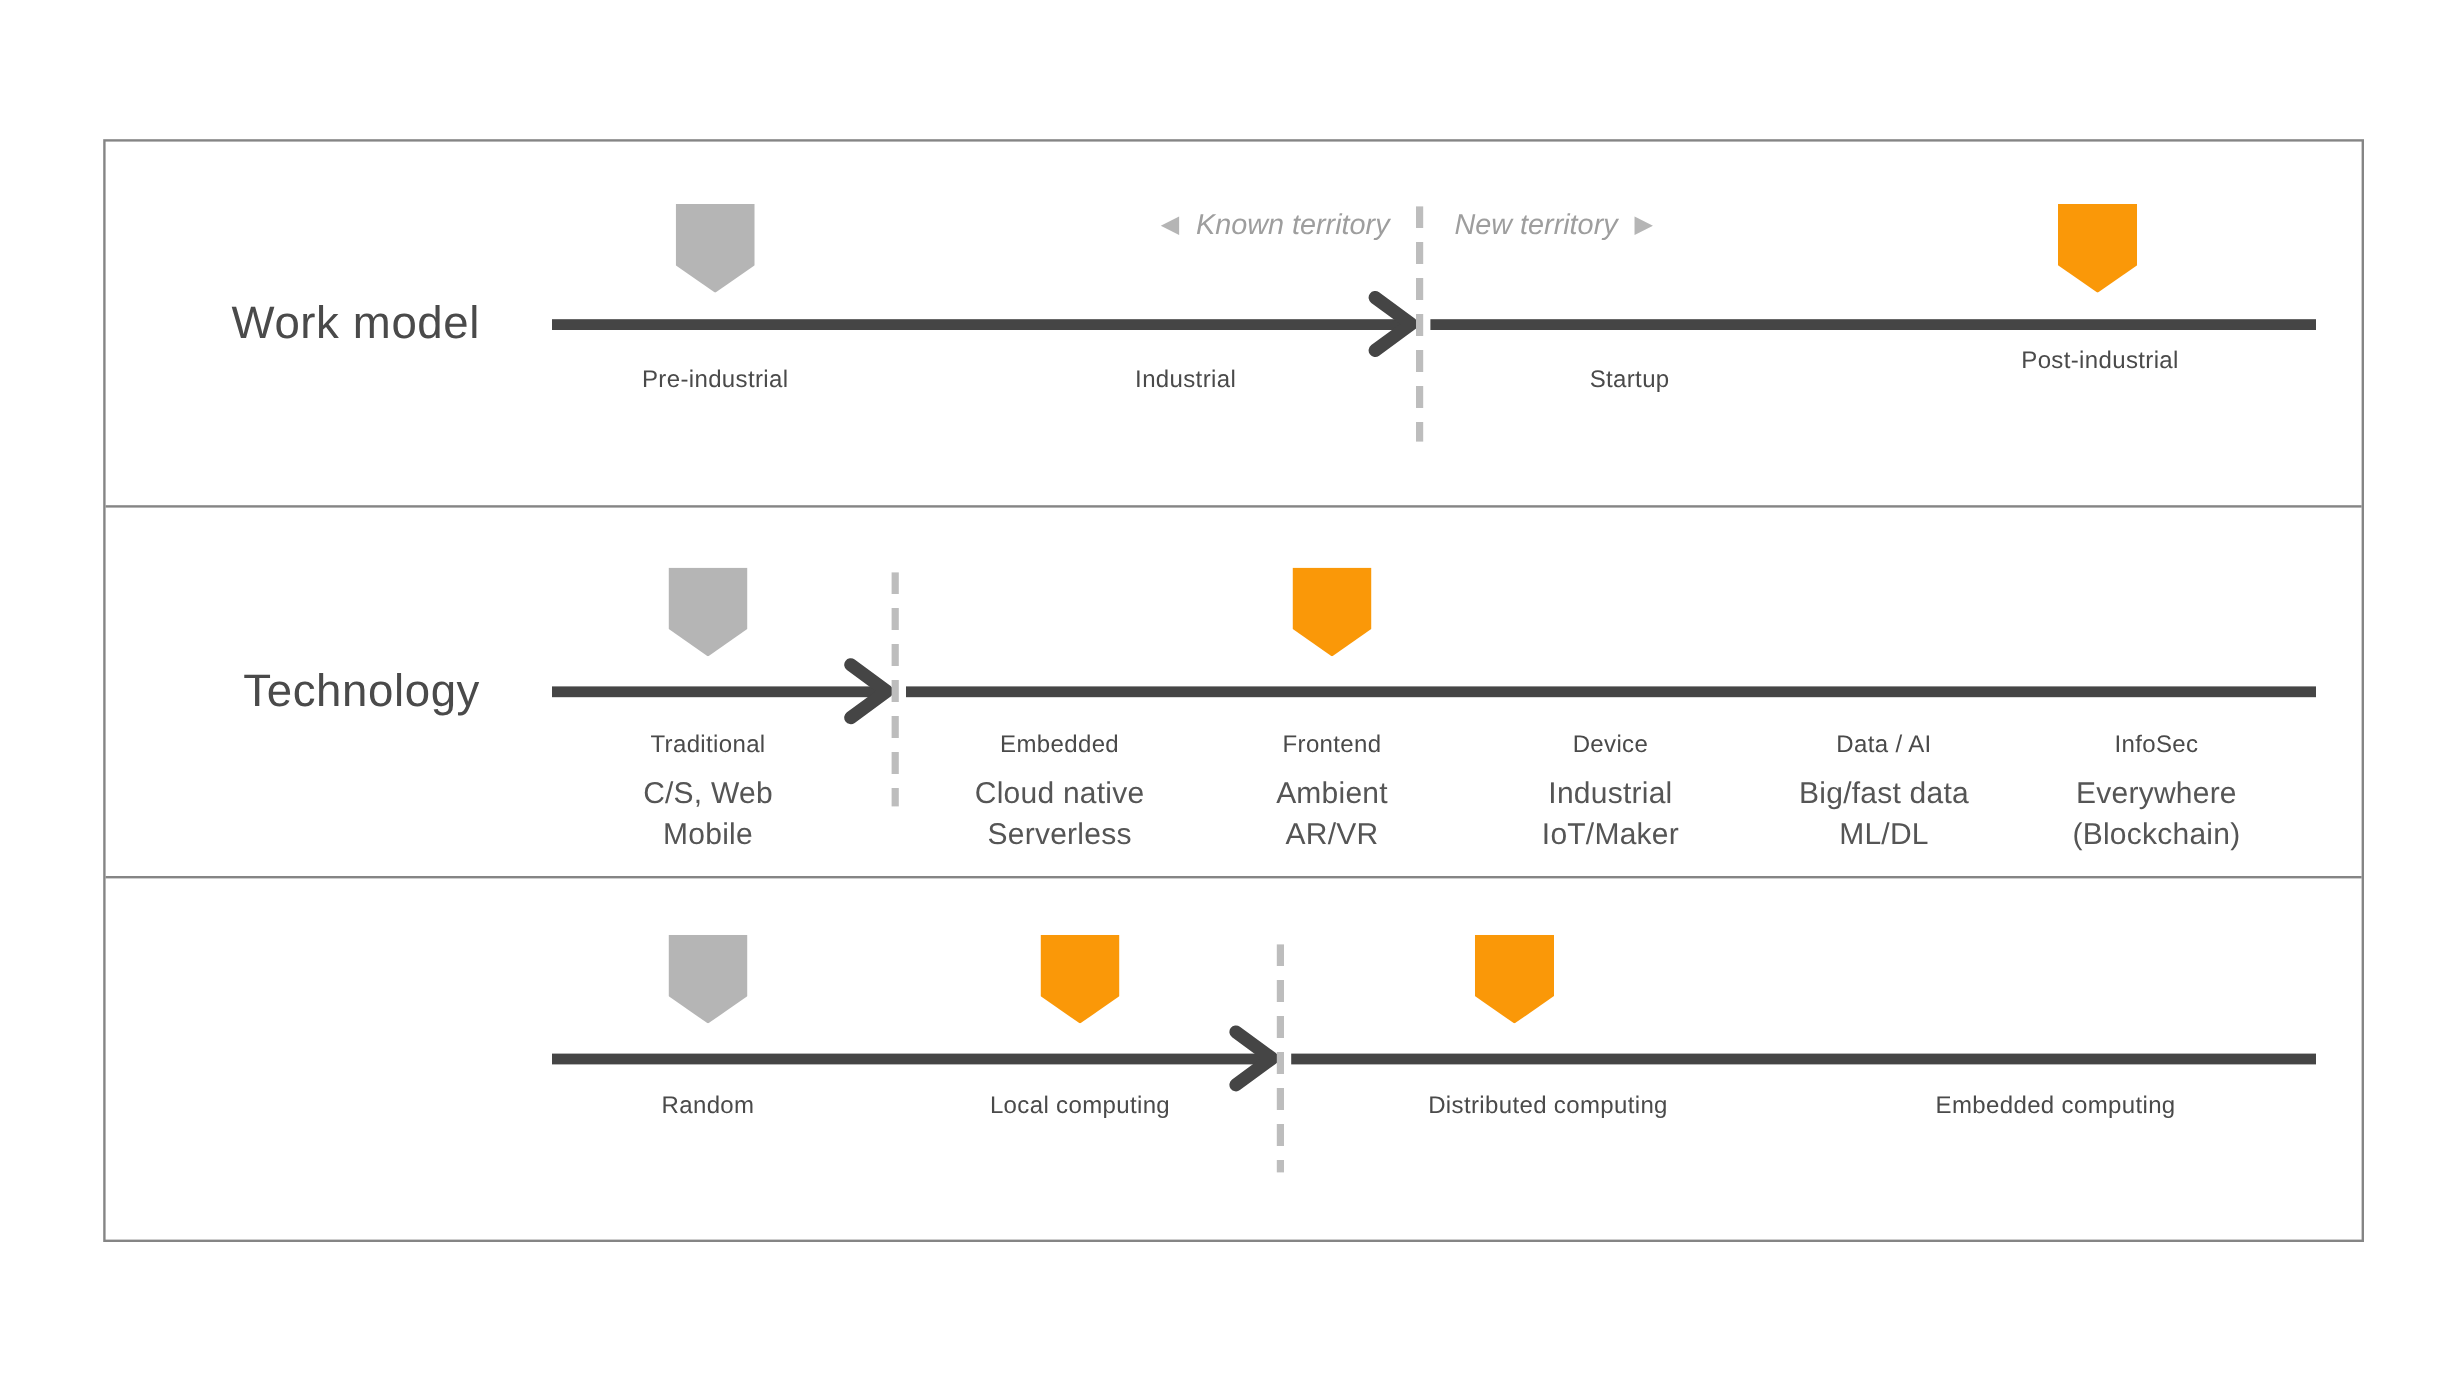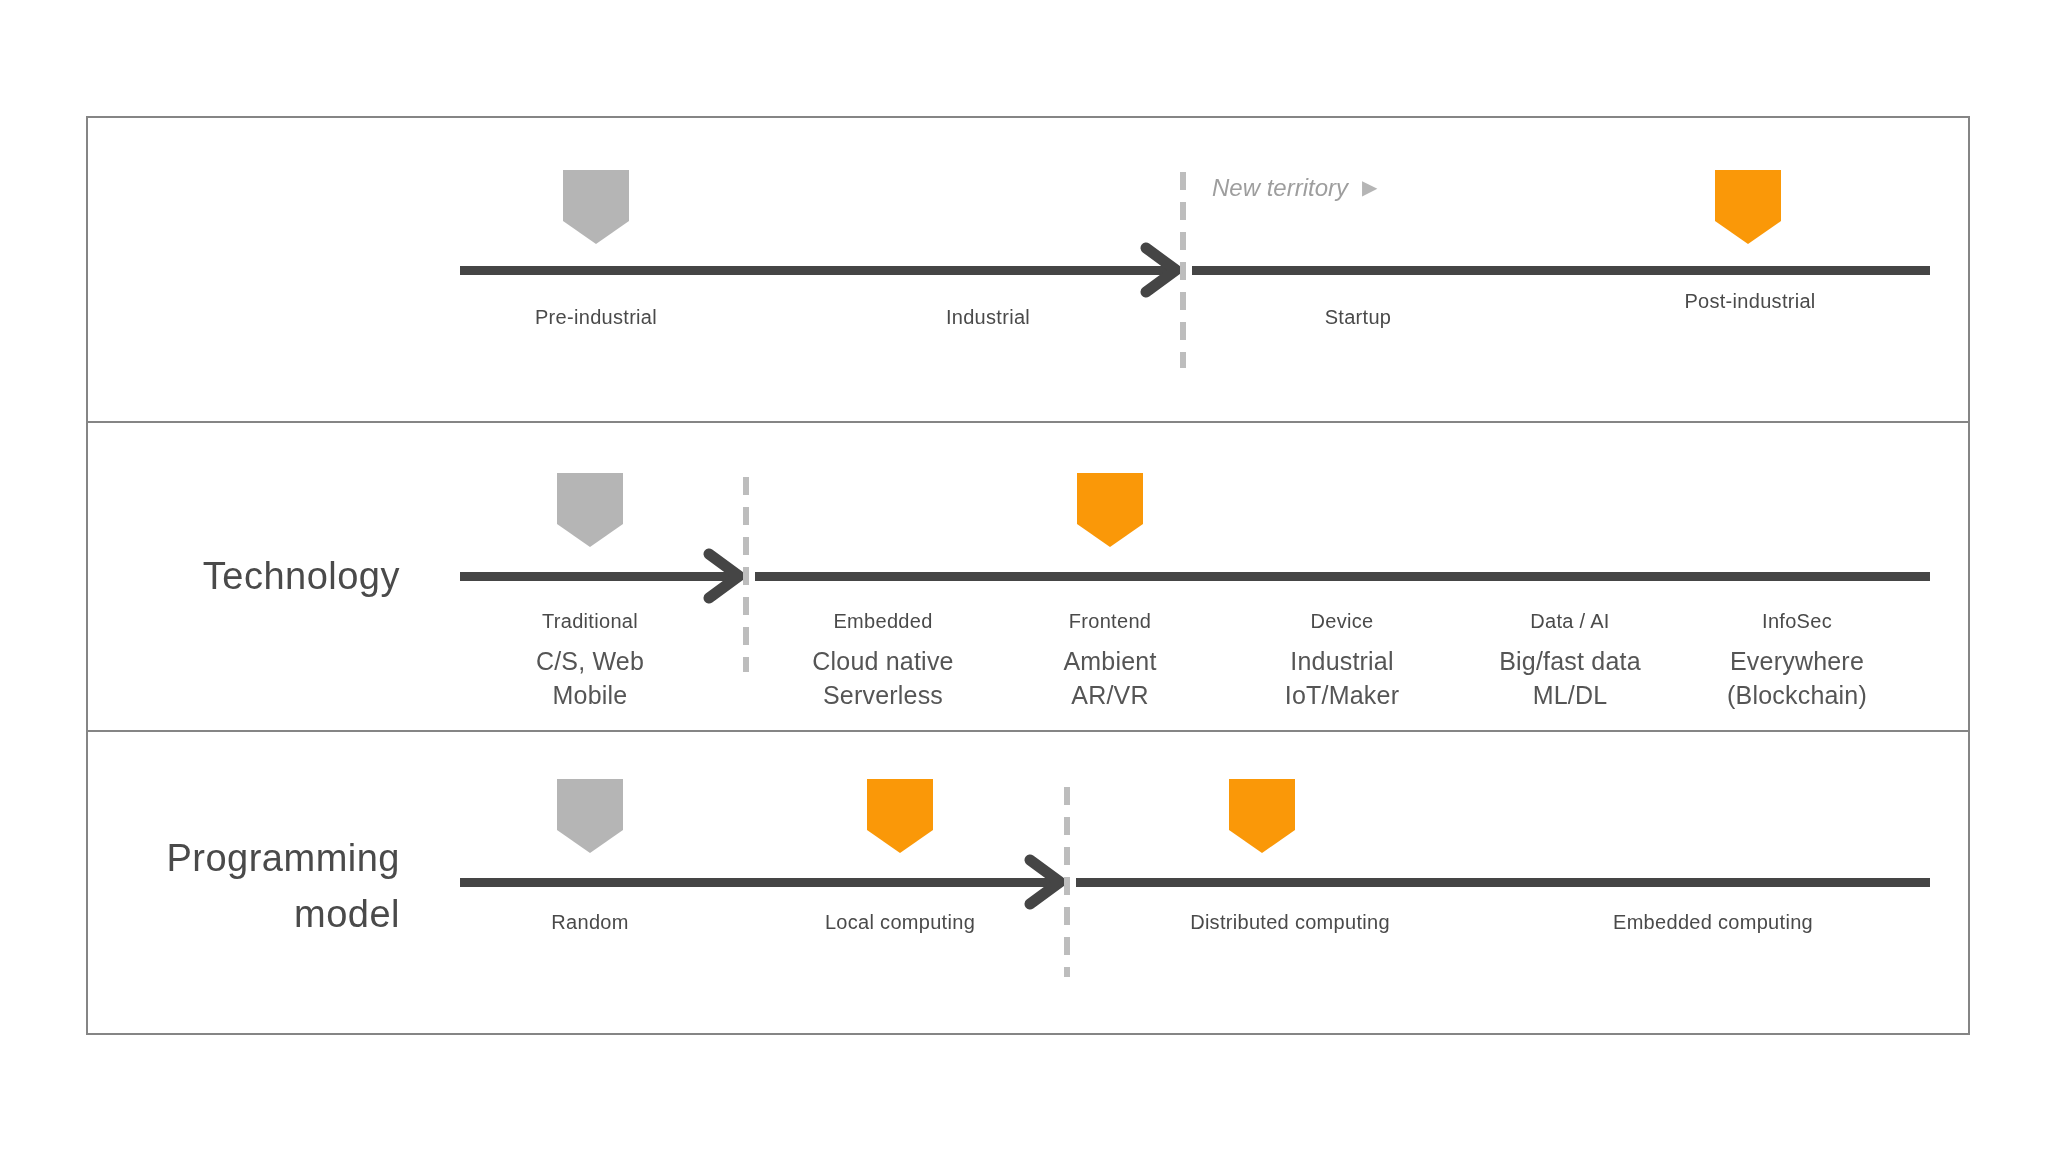--- a/index.html
+++ b/index.html
@@ -42,28 +42,32 @@
 </style>
 </head>
 <body>
 
 <div class="canvas">
   <div class="frame"></div>
   <div class="hdiv" style="top:421px"></div>
   <div class="hdiv" style="top:730px"></div>
 
   <section class="row">
+    <div class="row-title" style="top:270px">Work model</div>
 
     <div class="tl-seg" style="left:460px; top:266px; width:712px"></div>
     <svg class="chevron" style="left:1140px; top:240px" width="44" height="60" viewBox="0 0 44 60">
       <polyline points="6,8 36,30 6,52" fill="none" stroke="#454545" stroke-width="11" stroke-linecap="round" stroke-linejoin="round"></polyline>
     </svg>
     <div class="dashline" style="left:1180px; top:172px; height:196px"></div>
     <div class="tl-seg" style="left:1192px; top:266px; width:738px"></div>
 
+    <div class="territory known" style="left:790px; width:368px; top:188px">
+      <span class="tri left">◀</span><span>Known territory</span>
+    </div>
     <div class="territory new" style="left:1212px; top:188px">
       <span>New territory</span><span class="tri right">▶</span>
     </div>
 
     <div class="marker gray" style="left:596px; top:170px"></div>
     <div class="marker orange" style="left:1748px; top:170px"></div>
 
     <div class="pt-label" style="left:596px;  top:317px">Pre-industrial</div>
     <div class="pt-label" style="left:988px;  top:317px">Industrial</div>
     <div class="pt-label" style="left:1358px; top:317px">Startup</div>
@@ -98,22 +102,20 @@
 AR/VR</div>
     <div class="pt-sub" style="left:1342px; top:678px">Industrial
 IoT/Maker</div>
     <div class="pt-sub" style="left:1797px; top:678px">Everywhere
 (Blockchain)</div>
     <div class="pt-sub" style="left:1570px; top:678px">Big/fast data
 ML/DL</div>
   </section>
 
   <section class="row">
-    <div class="row-title" style="top:886px">Programming
-model</div>
 
     <div class="tl-seg" style="left:460px; top:878px; width:596px"></div>
     <svg class="chevron" style="left:1024px; top:852px" width="44" height="60" viewBox="0 0 44 60">
       <polyline points="6,8 36,30 6,52" fill="none" stroke="#454545" stroke-width="11" stroke-linecap="round" stroke-linejoin="round"></polyline>
     </svg>
     <div class="dashline" style="left:1064px; top:787px; height:190px"></div>
     <div class="tl-seg" style="left:1076px; top:878px; width:854px"></div>
 
     <div class="marker gray" style="left:590px; top:779px"></div>
     <div class="marker orange" style="left:900px; top:779px"></div>

